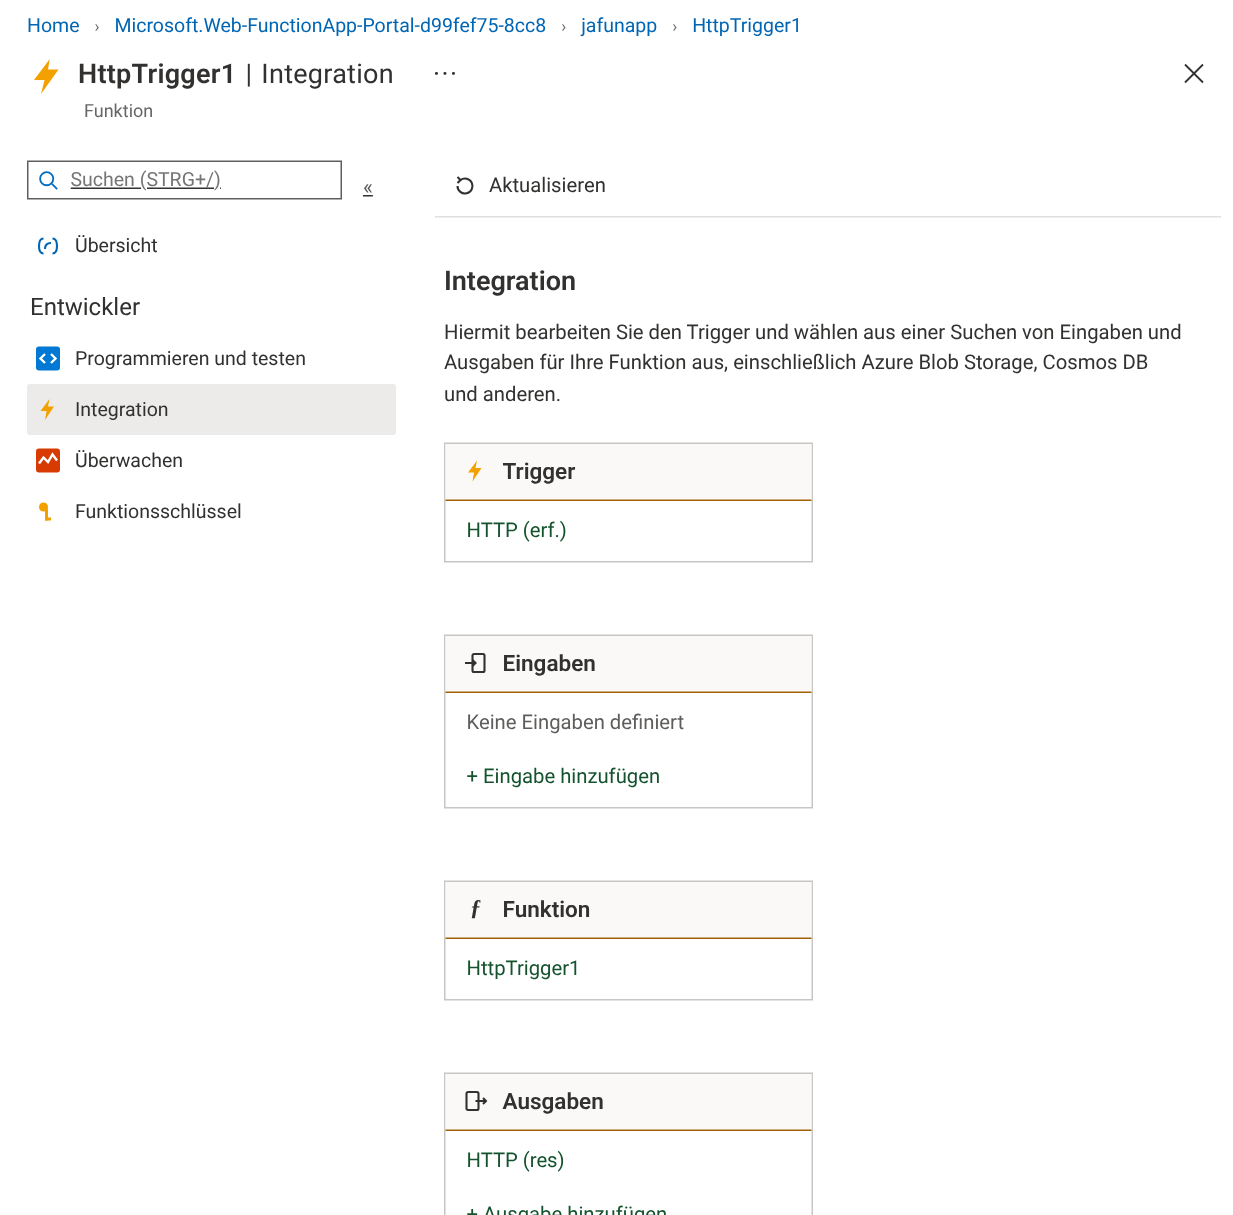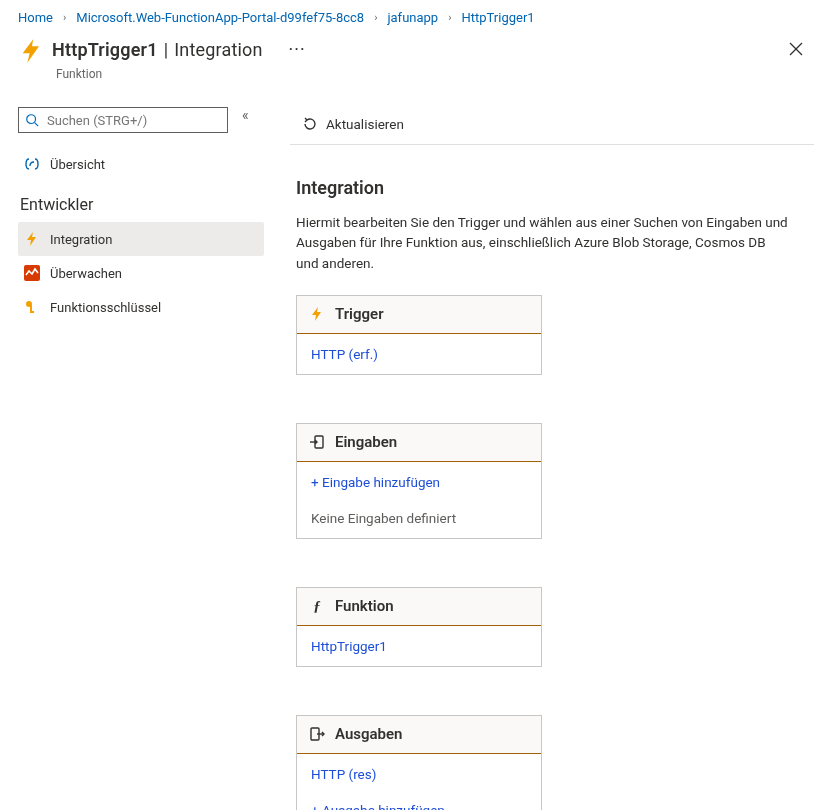--- a/index.html
+++ b/index.html
@@ -48,21 +48,21 @@
   .subtitle {
     font-size: 12px; color: #666; margin: 0 0 12px 56px;
   }
 
   
   .layout { display: flex; }
   .leftcol { width: 272px; padding: 14px 8px 0 18px; }
   .rightcol { flex: 1; padding: 0 0 0 18px; margin-right: 8px; }
 
   
-  .searchrow { display: flex; align-items: flex-start; margin-bottom: 14px; }
+  .searchrow { display: flex; align-items: flex-end; margin-bottom: 14px; text-decoration: underline; }
   .searchbox {
     flex: 0 0 210px;
     display: flex; align-items: center;
     border: 1px solid #605e5c;
     height: 26px;
     padding: 0 6px;
     background: #fff;
   }
   .searchbox svg { width: 14px; height: 14px; color: #036ec1; margin-right: 6px; }
   .searchbox input {
@@ -115,21 +115,21 @@
     border-bottom: 1px solid #a16207;
     background: #faf9f8;
     font-size: 15px; font-weight: 600;
   }
   .card-head .cicon { width: 16px; height: 16px; margin-right: 10px; display: inline-flex; align-items: center; justify-content: center; }
   .card-body { padding: 2px 0; }
   .card-line {
     padding: 10px 14px;
     font-size: 13.5px;
   }
-  .card-line.link { color: #1d4ed8; cursor: pointer; }
+  .card-line.link { color: #14532d; cursor: pointer; }
   .card-line.muted { color: #605e5c; }
 
 </style>
 </head>
 <body>
 
 <div class="breadcrumb">
   <span class="crumb">Home</span>
   <span class="chev">›</span>
   <span class="crumb">Microsoft.Web-FunctionApp-Portal-d99fef75-8cc8</span>
@@ -179,20 +179,29 @@
           <path d="M5 3 Q2 3 2 8 Q2 13 5 13"></path>
           <path d="M11 3 Q14 3 14 8 Q14 13 11 13"></path>
           <path d="M6 10 Q6 6 10 6"></path>
         </svg>
       </span>
       <span>Übersicht</span>
     </div>
 
     <div class="nav-group-label">Entwickler</div>
 
+    <div class="nav-item">
+      <span class="icon" style="background:#0078d4;color:#fff;border-radius:2px;">
+        <svg viewBox="0 0 16 16" fill="none" stroke="currentColor" stroke-width="1.6">
+          <polyline points="6,5 3,8 6,11"></polyline>
+            <polyline points="10,5 13,8 10,11"></polyline>
+        </svg>
+      </span>
+      <span>Programmieren und testen</span>
+    </div>
 
     <div class="nav-item active">
       <span class="icon" style="color:#f2a100">
         <svg viewBox="0 0 16 16" fill="currentColor">
             <path d="M9 1 L3 9 h4 l-1 6 6-9 h-4 z"></path>
           </svg>
       </span>
       <span>Integration</span>
     </div>
 
@@ -251,22 +260,22 @@
           <span class="cicon" style="color:#323130">
             <svg viewBox="0 0 16 16" fill="none" stroke="currentColor" stroke-width="1.4">
               <rect x="6" y="2" width="8" height="12" rx="1"></rect>
                 <line x1="1" y1="8" x2="8" y2="8"></line>
                 <polyline points="6,6 8,8 6,10"></polyline>
             </svg>
           </span>
           <span>Eingaben</span>
         </div>
         <div class="card-body">
+          <div class="card-line muted">Keine Eingaben definiert</div>
           <div class="card-line link">+ Eingabe hinzufügen</div>
-          <div class="card-line muted">Keine Eingaben definiert</div>
         </div>
       </div>
 
       <div class="card">
         <div class="card-head">
           <span class="cicon" style="color:#323130;font-style:italic;font-family:serif;font-size:15px;">ƒ</span>
           <span>Funktion</span>
         </div>
         <div class="card-body">
           <div class="card-line link">HttpTrigger1</div>

